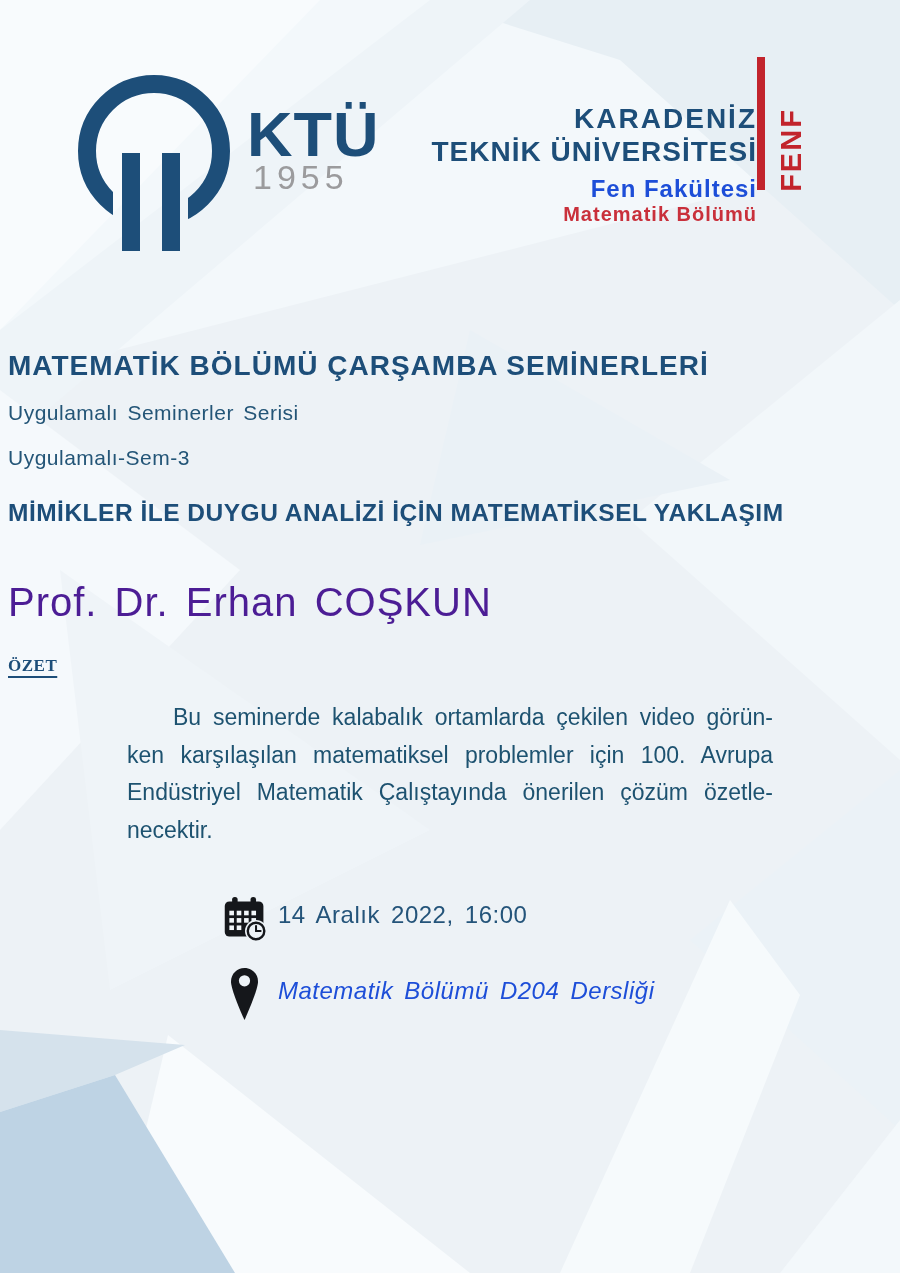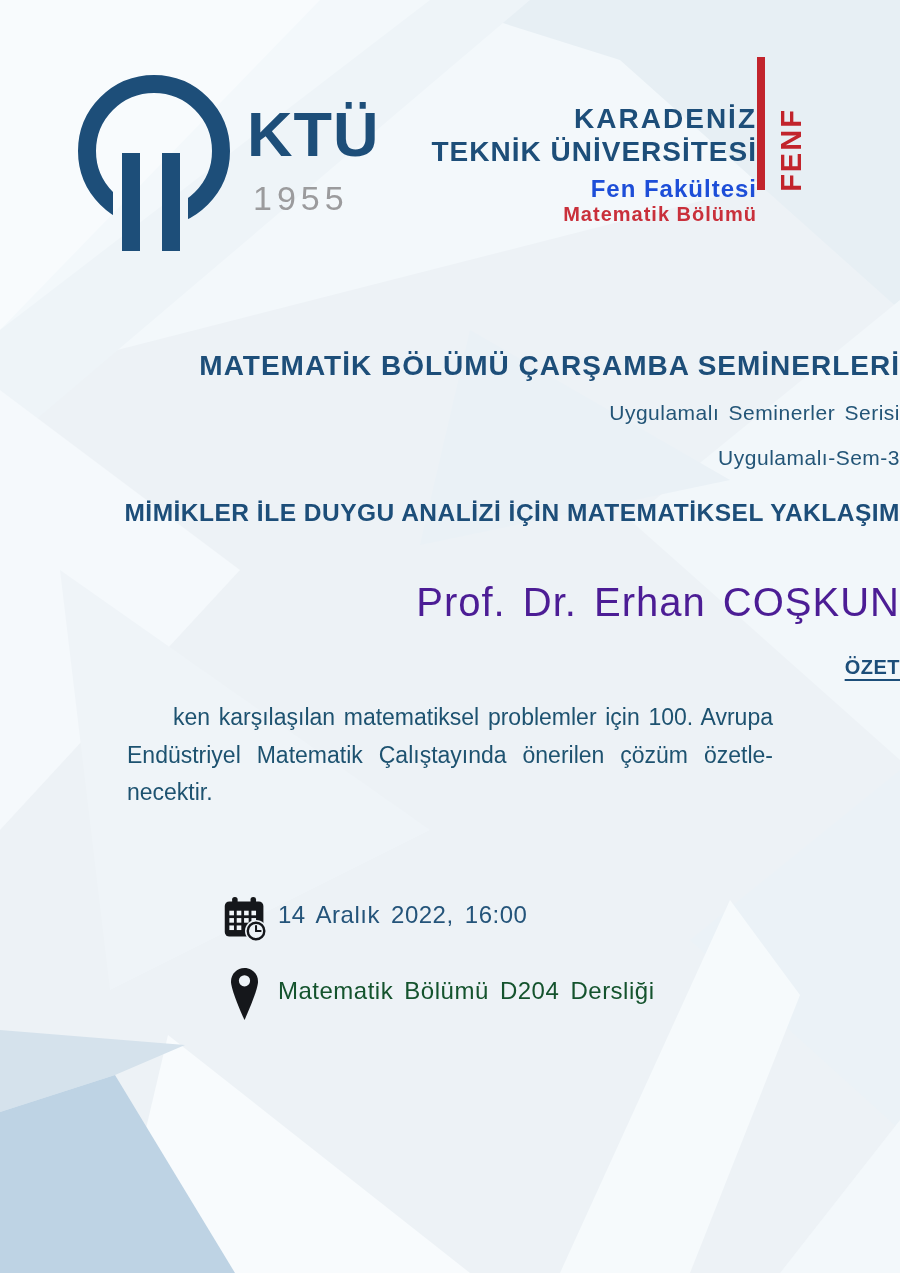--- a/index.html
+++ b/index.html
@@ -12,59 +12,59 @@
   .bg{position:absolute;left:0;top:0;width:900px;height:1273px;z-index:0;}
   .layer{position:absolute;z-index:1;}
 
   
   .logo-mark{left:78px;top:75px;width:152px;height:178px;}
   .ktu-acronym{
     left:247px;top:86px;font-size:63px;line-height:96px;font-weight:bold;
     letter-spacing:1px;color:#1d4e79;
   }
   .ktu-year{
-    left:253px;top:181px;font-size:34px;line-height:34px;font-weight:400;
+    left:253px;top:160px;font-size:34px;line-height:34px;font-weight:400;
     letter-spacing:5px;color:#9b9b9d;
   }
   .uni-block{right:143px;top:102px;text-align:right;}
   .uni-line1{font-size:28px;line-height:33px;font-weight:bold;letter-spacing:2px;color:#1d4e79;}
   .uni-line2{font-size:28px;line-height:33px;font-weight:bold;letter-spacing:1px;color:#1d4e79;}
   .uni-faculty{font-size:24px;line-height:26px;font-weight:bold;letter-spacing:1px;color:#1d4ed8;margin-top:8px;}
   .uni-dept{font-size:20px;line-height:22px;font-weight:bold;letter-spacing:1px;color:#c9303b;margin-top:1px;}
   .fenf-bar{left:757px;top:57px;width:8px;height:133px;background:#c2242c;}
   .fenf-label{
     left:731px;top:134px;width:120px;height:32px;line-height:32px;
     transform:rotate(-90deg);transform-origin:50% 50%;
     text-align:center;font-size:29px;font-weight:bold;letter-spacing:2px;color:#c2242c;
   }
 
   
-  .centered{left:6px;right:0;text-align:right;color:#1d4e79;}
+  .centered{left:0;right:0;text-align:left;color:#1d4e79;padding-left:8px;}
   .series-title{top:350px;font-size:28px;font-weight:bold;letter-spacing:1px;}
   .series-subtitle{top:401px;font-size:21px;font-weight:400;letter-spacing:.5px;word-spacing:3px;color:#235577;}
   .seminar-code{top:446px;font-size:21px;font-weight:400;letter-spacing:.5px;color:#235577;}
   .talk-title{top:499px;font-size:24.5px;font-weight:bold;letter-spacing:.5px;}
   .speaker{top:580px;font-size:40px;font-weight:400;letter-spacing:1px;word-spacing:5px;color:#4c1d95;}
   .abstract-heading{
-    top:656px;font-size:20px;font-weight:600;letter-spacing:.5px;
-    text-decoration:underline;text-underline-offset:5px;text-decoration-thickness:2px;
+    top:656px;font-size:17px;font-weight:600;letter-spacing:.5px;
+    text-decoration:underline;text-underline-offset:5px;text-decoration-thickness:2px;font-family:Liberation Serif, serif;
   }
   .abstract{
     left:127px;top:699px;width:646px;
     font-size:23px;line-height:37.5px;color:#1d5270;
   }
   .jline{text-align:justify;text-align-last:justify;}
   .jline:first-child{text-indent:46px;}
   .jline:last-child{text-align-last:left;}
 
   
   .date-icon{left:222px;top:895px;width:46px;height:48px;}
   .date-text{left:278px;top:901px;font-size:24px;letter-spacing:.5px;word-spacing:4px;color:#24547a;}
   .loc-icon{left:231px;top:966px;width:27px;height:56px;}
-  .loc-text{left:278px;top:977px;font-size:24px;letter-spacing:.5px;word-spacing:4px;color:#14532d;}
+  .loc-text{left:278px;top:977px;font-size:24px;letter-spacing:.5px;word-spacing:4px;color:#1d4ed8;font-style:italic;}
 </style>
 </head>
 <body>
 
 <svg class="bg" viewBox="0 0 900 1273" preserveAspectRatio="none" aria-hidden="true">
   <rect width="900" height="1273" fill="#edf2f6"></rect>
   <polygon points="0,0 900,0 900,150 0,380" fill="#f3f8fb"></polygon>
   <polygon points="0,0 320,0 0,330" fill="#f8fbfd"></polygon>
   <polygon points="430,0 900,0 900,310 620,60" fill="#e7eff4"></polygon>
   <polygon points="0,330 430,0 530,0 0,450" fill="#eef4f8"></polygon>
@@ -108,20 +108,21 @@
   <div class="layer fenf-label">FENF</div>
 
   <div class="layer centered series-title">MATEMATİK BÖLÜMÜ ÇARŞAMBA SEMİNERLERİ</div>
   <div class="layer centered series-subtitle">Uygulamalı Seminerler Serisi</div>
   <div class="layer centered seminar-code">Uygulamalı-Sem-3</div>
   <div class="layer centered talk-title">MİMİKLER İLE DUYGU ANALİZİ İÇİN MATEMATİKSEL YAKLAŞIM</div>
   <div class="layer centered speaker">Prof. Dr. Erhan COŞKUN</div>
   <div class="layer centered abstract-heading">ÖZET</div>
 
   <div class="layer abstract">
+      <div class="jline">Bu seminerde kalabalık ortamlarda çekilen video görün-</div>
       <div class="jline">ken karşılaşılan matematiksel problemler için 100. Avrupa</div>
       <div class="jline">Endüstriyel Matematik Çalıştayında önerilen çözüm özetle-</div>
       <div class="jline">necektir.</div>
     </div>
 
   <svg class="layer date-icon" viewBox="0 0 50 50" aria-hidden="true">
     <rect x="11" y="1" width="6" height="11" rx="2.8" fill="#15171b"></rect>
     <rect x="31" y="1" width="6" height="11" rx="2.8" fill="#15171b"></rect>
     <rect x="3" y="6" width="42" height="38" rx="5" fill="#15171b"></rect>
     <g fill="#f2f6f9">

